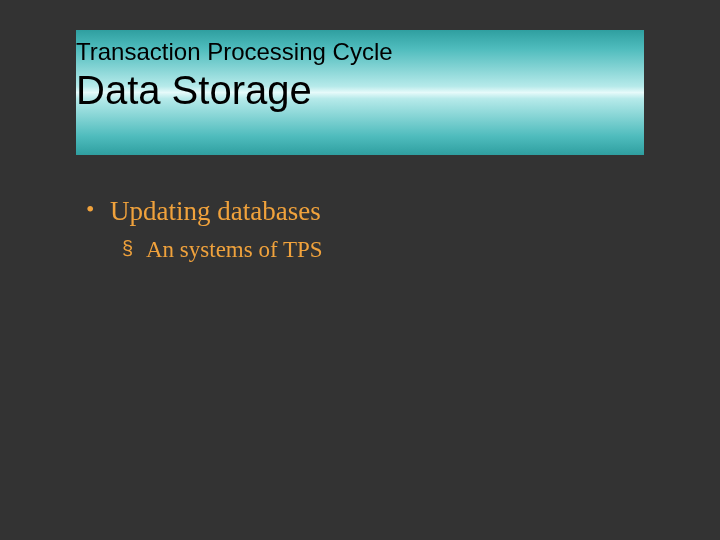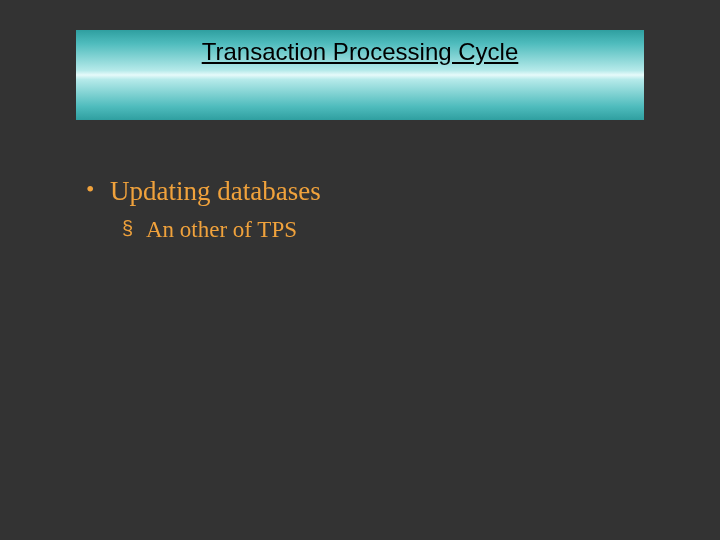--- a/index.html
+++ b/index.html
@@ -15,50 +15,48 @@
     position: relative;
     width: 720px;
     height: 540px;
     background: #333333;
   }
   .title-box {
     position: absolute;
     left: 76px;
     top: 30px;
     width: 568px;
-    height: 90px;
+    height: 125px;
     background: linear-gradient(
       to bottom,
       #2f9fa0 0%,
       #4fbcbd 15%,
       #b6eaea 45%,
       #e6fafa 50%,
       #b6eaea 55%,
       #4fbcbd 85%,
       #2f9fa0 100%
     );
-    text-align: center;
-    text-decoration: underline;
   }
   .title-small {
     font-size: 24px;
     color: #000000;
     margin-top: 8px;
     font-family: "Tahoma", "Verdana", sans-serif;
   }
   .title-large {
     font-size: 40px;
     color: #000000;
     margin-top: 2px;
     font-family: "Tahoma", "Verdana", sans-serif;
   }
   .body {
     position: absolute;
     left: 86px;
-    top: 176px;
+    top: 196px;
     width: 560px;
     color: #f0a23c;
   }
   .bullet-l1 {
     font-family: "Times New Roman", Times, serif;
     font-size: 27px;
     color: #f0a23c;
     margin: 0 0 10px 0;
     padding-left: 24px;
     position: relative;
@@ -90,20 +88,21 @@
     color: #f0a23c;
   }
 </style>
 </head>
 <body>
 
 <div class="slide">
 
   <div class="title-box">
     <div class="title-small">Transaction Processing Cycle</div>
+    <div class="title-large">Data Storage</div>
   </div>
 
   <div class="body">
     <div class="bullet-l1">Updating databases</div>
-    <div class="bullet-l2">An other of TPS</div>
+    <div class="bullet-l2">An systems of TPS</div>
   </div>
 
 </div>
 
 </body></html>

